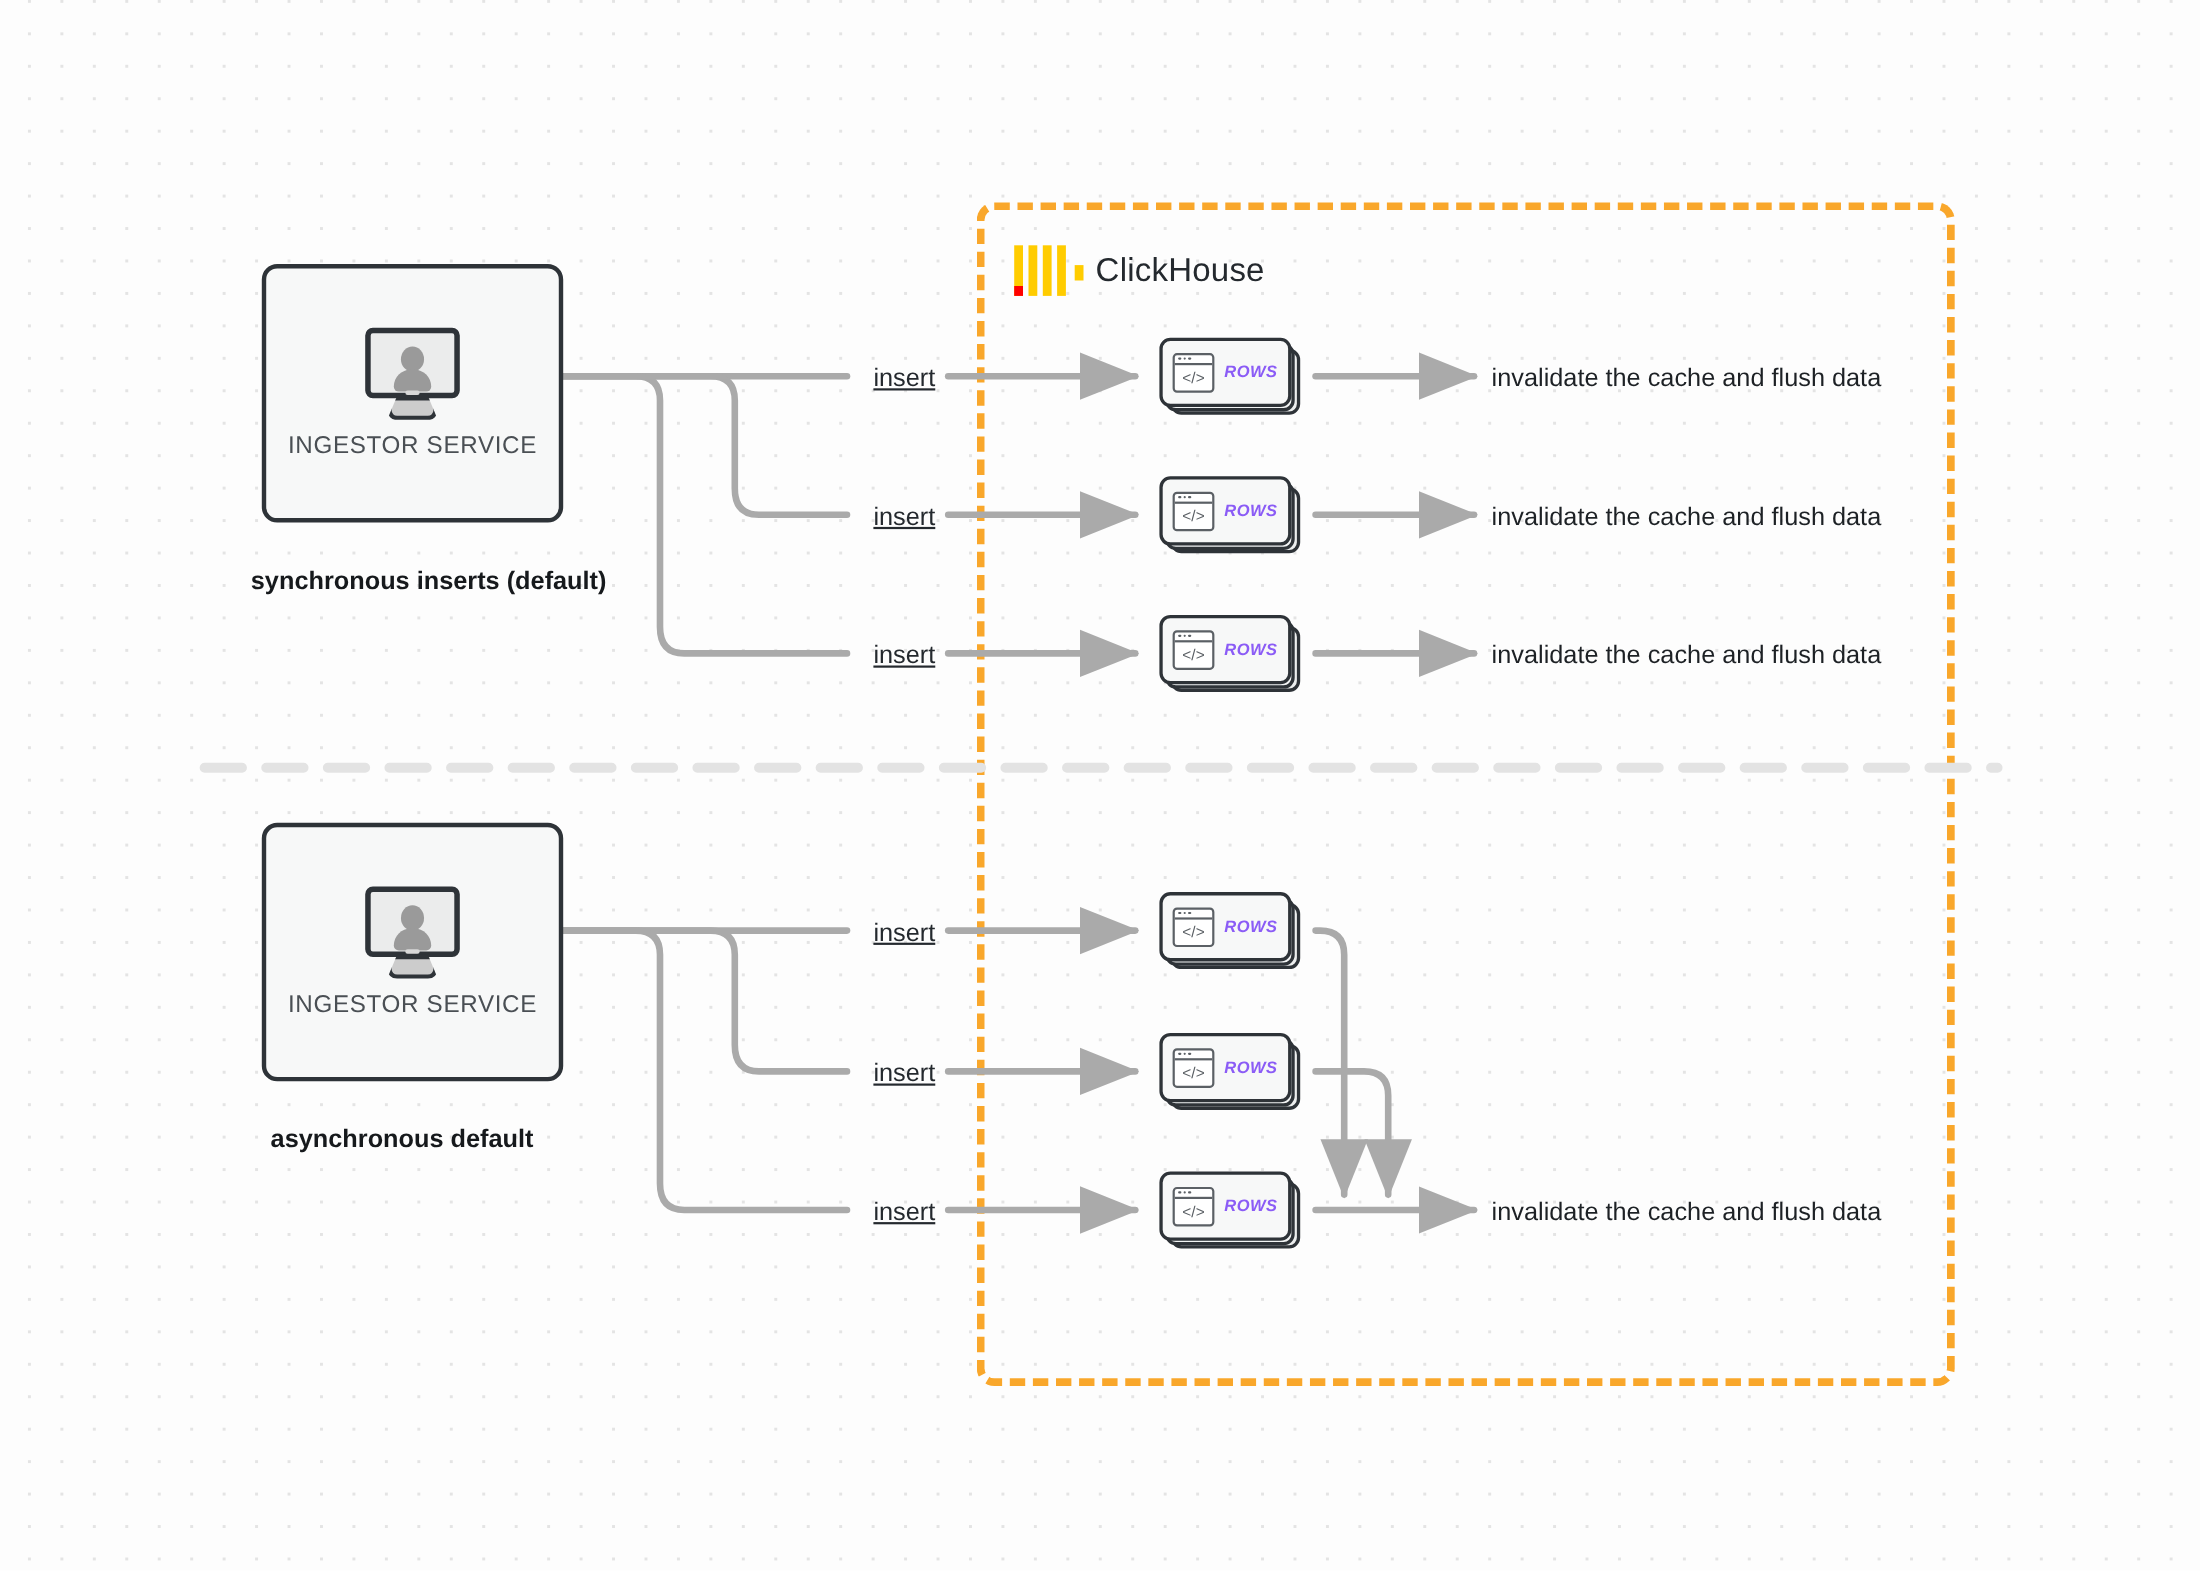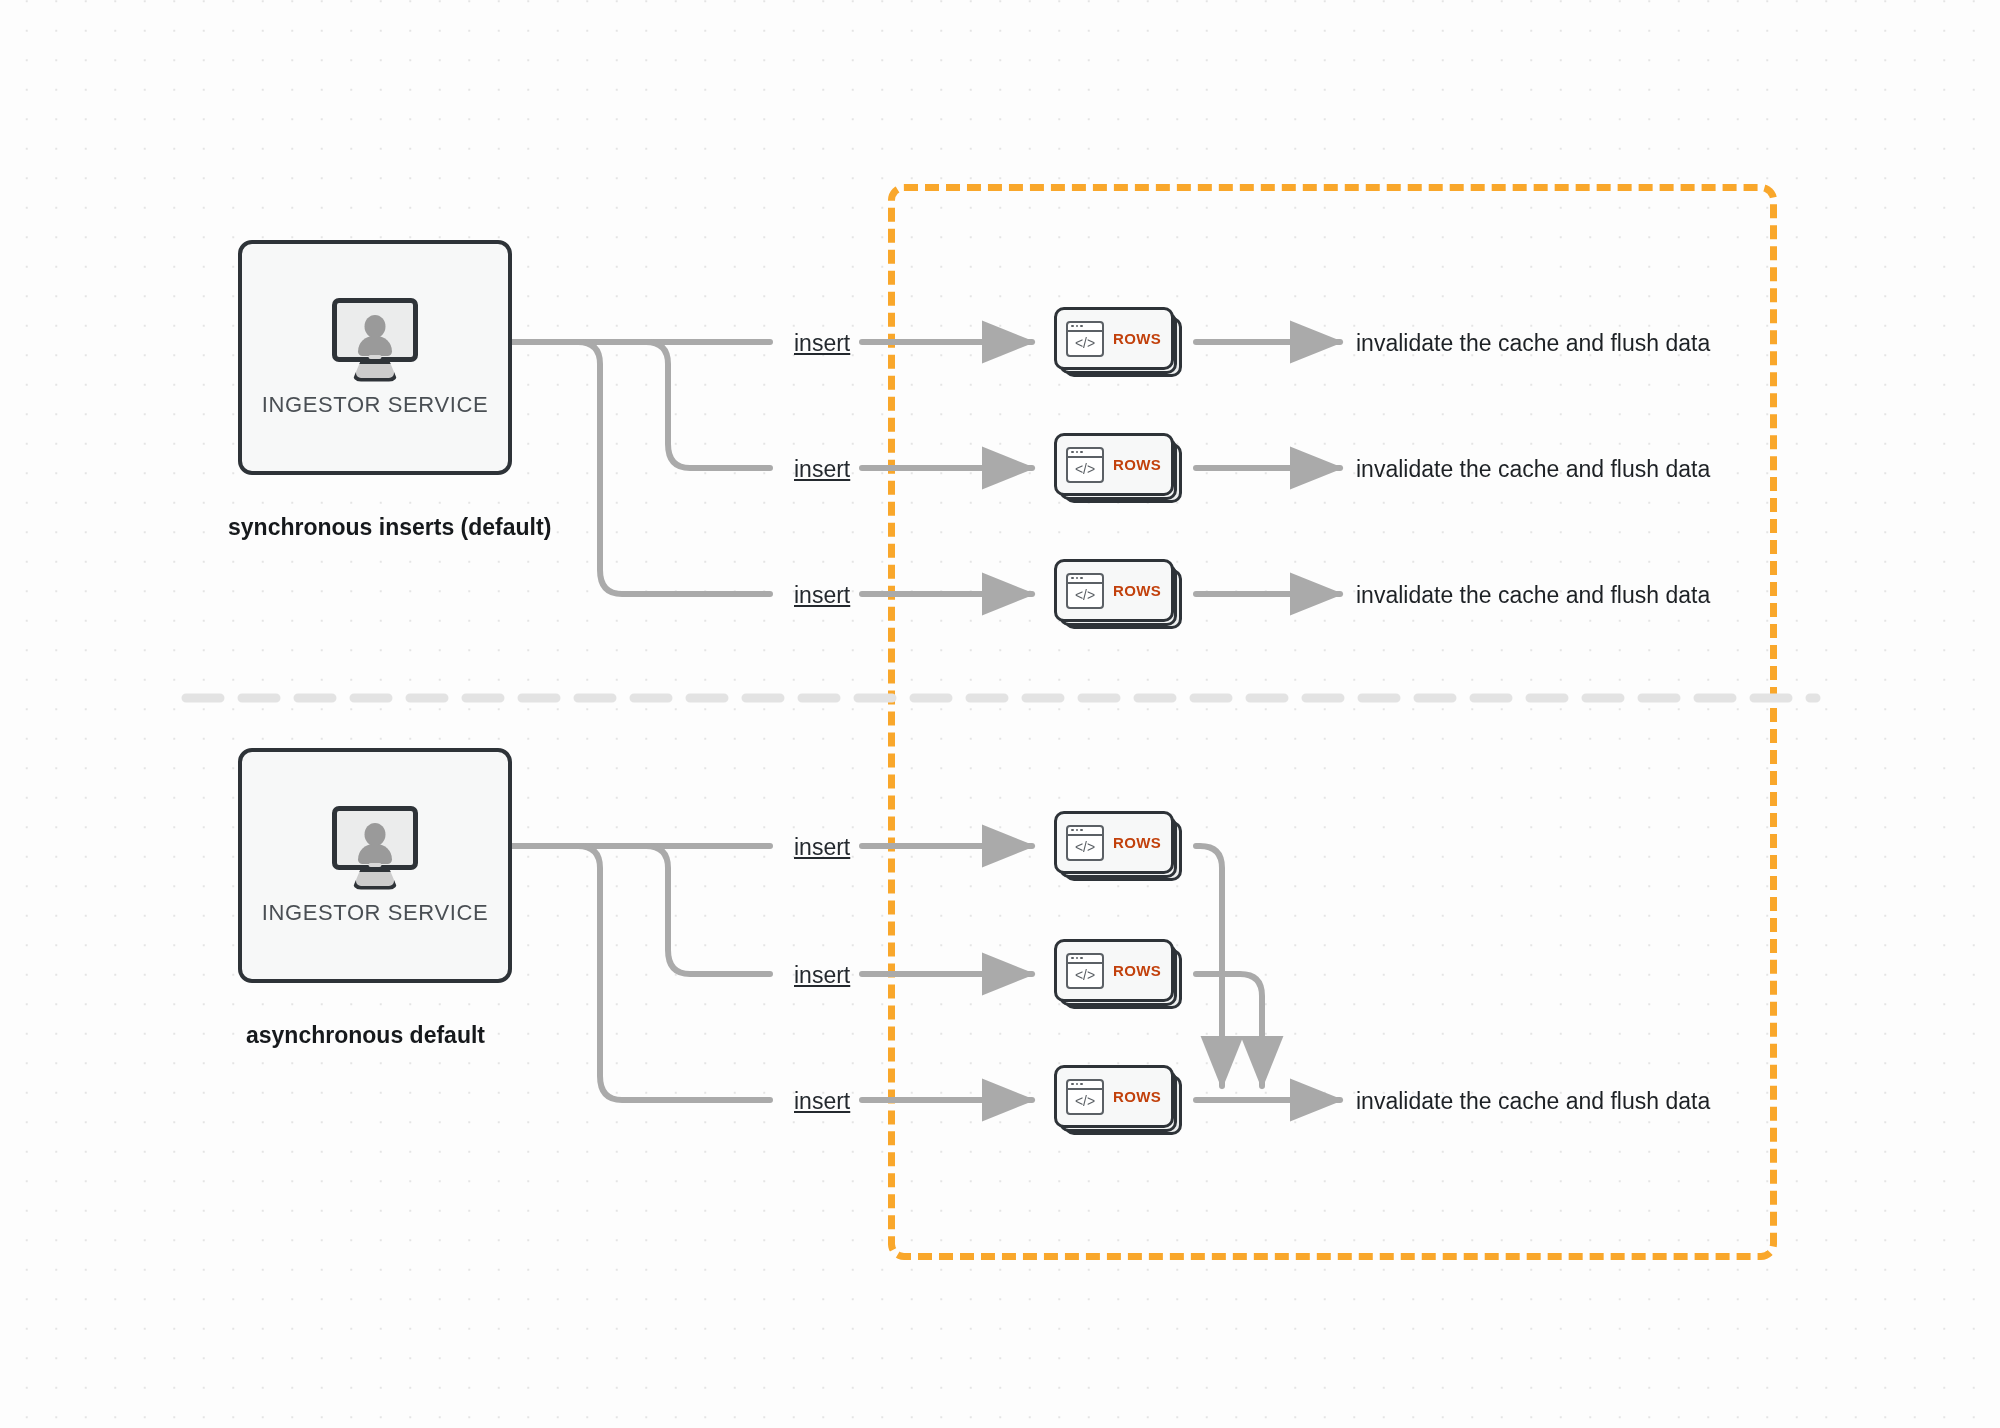--- a/index.html
+++ b/index.html
@@ -250,22 +250,23 @@
     height: 22px;
     display: flex;
     align-items: center;
     justify-content: center;
     font-size: 14px;
     color: #5b6065;
     font-family: "Liberation Sans", sans-serif;
   }
   .rows-text {
     font-size: 15px;
+    font-style: italic;
     font-weight: bold;
-    color: #c2410c;
+    color: #8b5cf6;
     letter-spacing: 0.4px;
   }
   
   .edge-label {
     position: absolute;
     font-size: 23px;
     color: #1d2125;
     white-space: nowrap;
   }
   .insert-label { font-size: 23px; color: #24292e; text-decoration: underline; }
@@ -310,20 +311,31 @@
       <path d="M862,846 H1032" marker-end="url(#arrowR)"></path>
       <path d="M862,974 H1032" marker-end="url(#arrowR)"></path>
       <path d="M862,1100 H1032" marker-end="url(#arrowR)"></path>
 
       <path d="M1196,846 H1200 Q1222,846 1222,868 V1086" marker-end="url(#arrowD)"></path>
       <path d="M1196,974 H1240 Q1262,974 1262,996 V1086" marker-end="url(#arrowD)"></path>
       <path d="M1196,1100 H1340" marker-end="url(#arrowR)"></path>
     </g>
   </svg>
 
+  <div class="ch-brand">
+    <div class="ch-logo">
+      <span class="bar b1"></span>
+      <span class="bar b2"></span>
+      <span class="bar b3"></span>
+      <span class="bar b4"></span>
+      <span class="red"></span>
+      <span class="dot"></span>
+    </div>
+    <div class="ch-name">ClickHouse</div>
+  </div>
 
   <div class="ingestor sync">
     <div class="monitor">
       <div class="screen">
         <div class="head"></div>
         <div class="body"></div>
       </div>
       <div class="notch"></div>
       <div class="stand"></div>
     </div>

